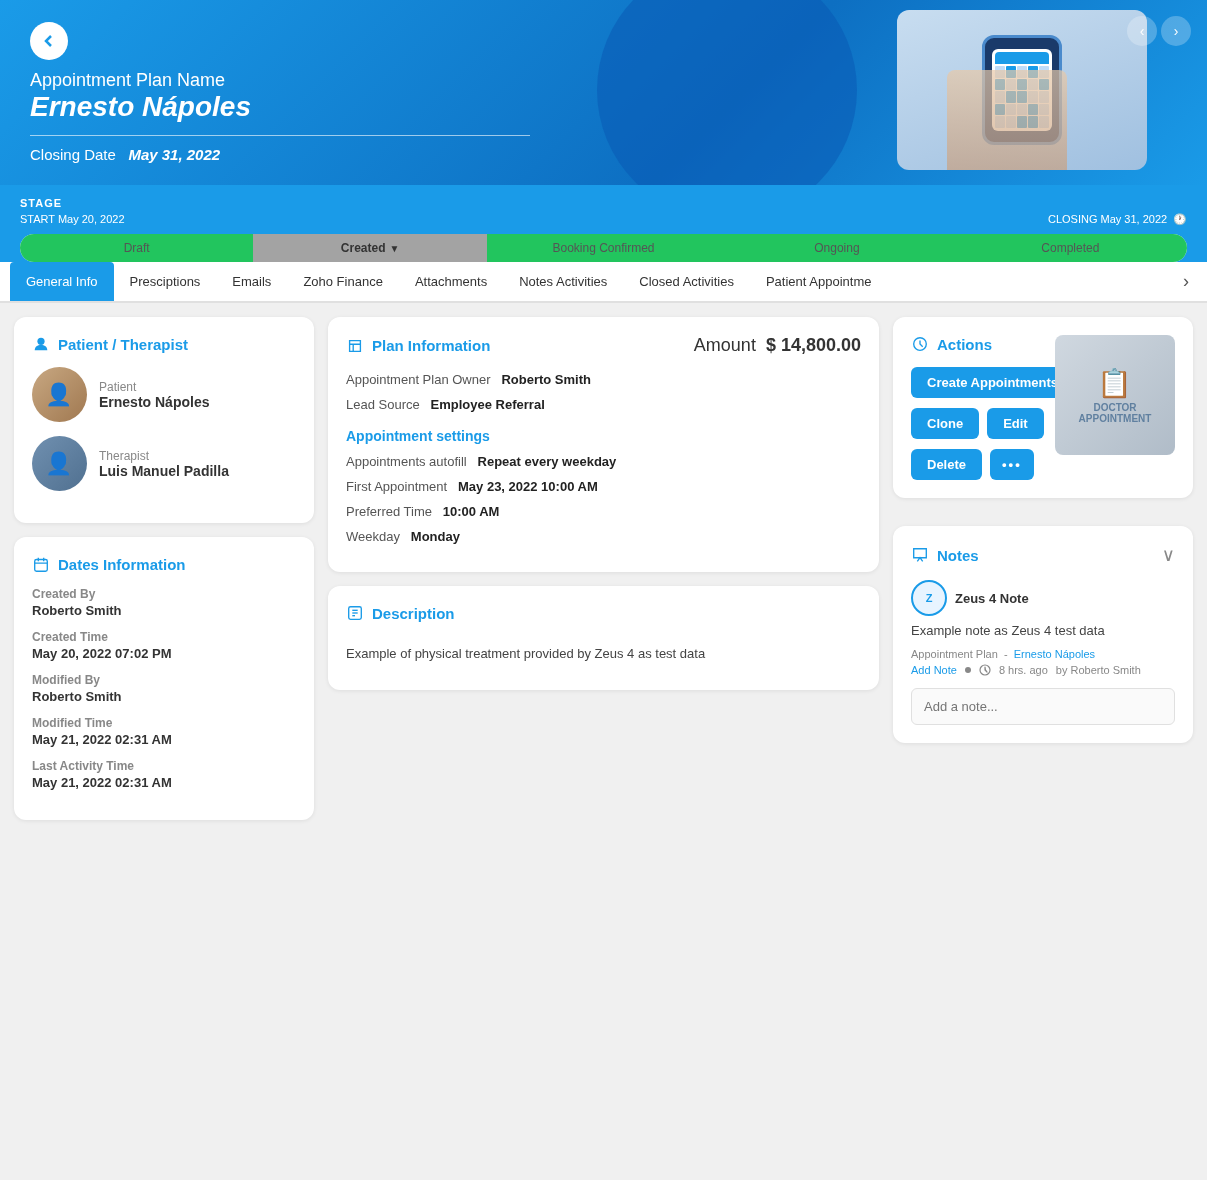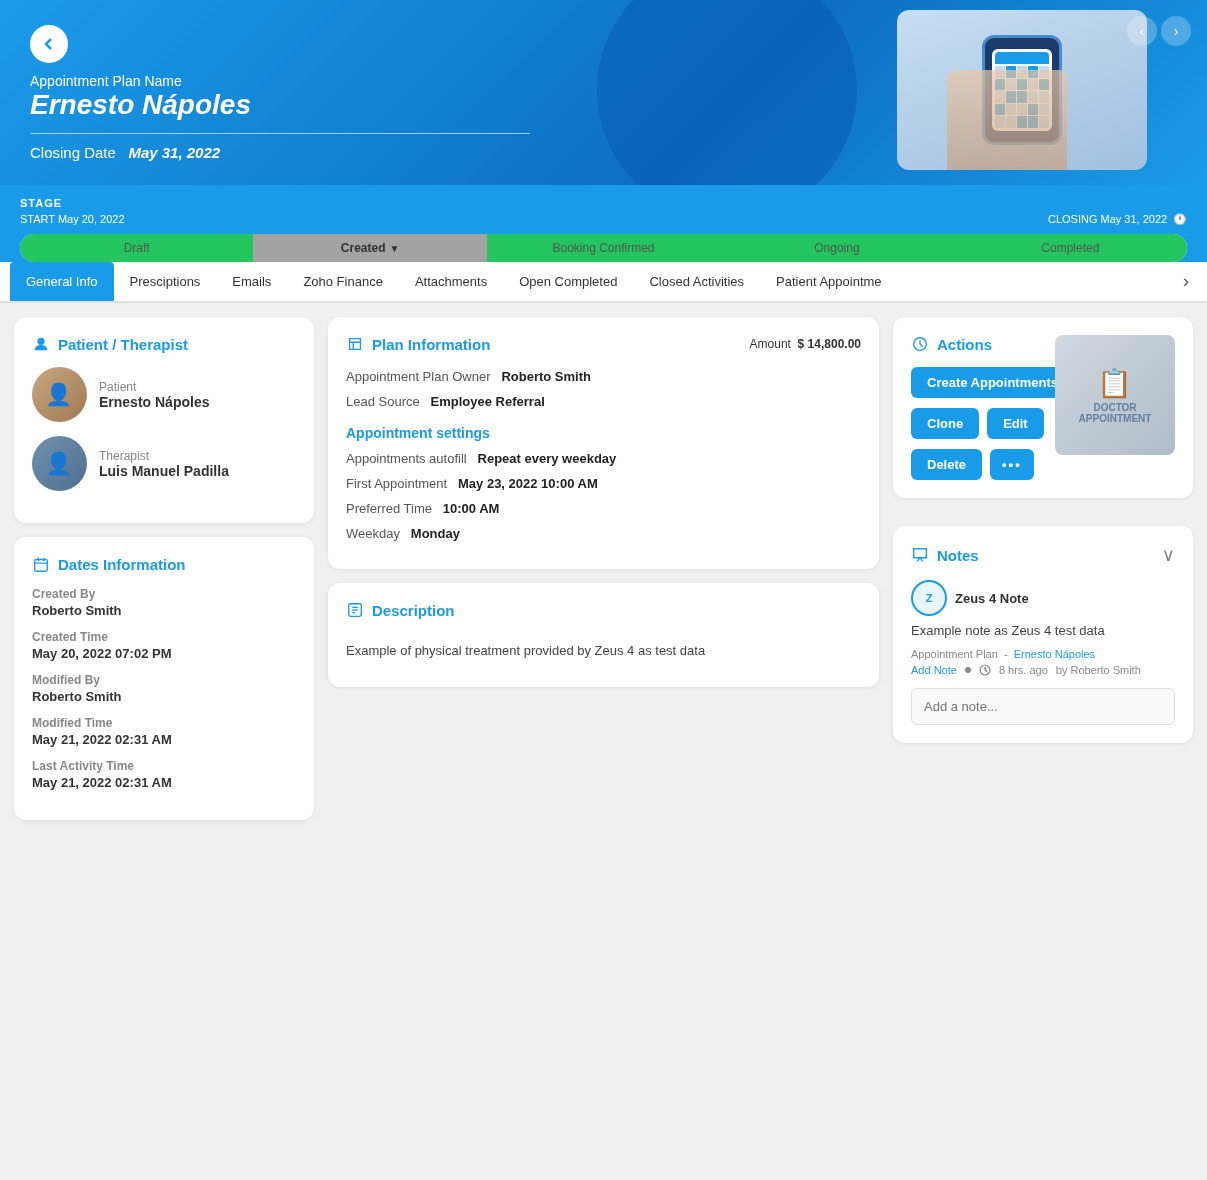--- a/index.html
+++ b/index.html
@@ -35,21 +35,21 @@
       border-radius: 50%;
       width: 30px;
       height: 30px;
       color: white;
       cursor: pointer;
       display: flex;
       align-items: center;
       justify-content: center;
       font-size: 14px;
     }
-    .appt-plan-label { color: white; font-size: 14px; font-weight: 400; }
+    .appt-plan-label { color: white; font-size: 18px; font-weight: 400; }
     .appt-plan-name { color: white; font-size: 28px; font-style: italic; font-weight: 700; margin-bottom: 12px; }
     .divider-line { border: none; border-top: 1px solid rgba(255,255,255,0.6); width: 500px; margin-bottom: 10px; }
     .closing-date { color: white; font-size: 15px; }
     .closing-date strong { font-style: italic; font-weight: 700; }
 
     
     .stage-bar {
       background: #1a9be8;
       padding: 12px 20px 0 20px;
     }
@@ -184,21 +184,21 @@
     .dates-card .info-label { font-size: 12px; color: #888; margin-bottom: 2px; font-weight: bold; }
     .dates-card .info-value { font-weight: 700; font-size: 13px; }
 
     
     .plan-header {
       display: flex;
       justify-content: space-between;
       align-items: center;
       margin-bottom: 16px;
     }
-    .plan-amount { font-size: 12px; color: #333; margin-left: 33px; }
+    .plan-amount { font-size: 18px; color: #333; margin-left: 33px; }
     .plan-amount strong { font-weight: 700; }
     .field-row { margin-bottom: 10px; font-size: 13px; color: #555; }
     .field-row strong { color: #222; font-weight: 700; }
     .section-subtitle { font-size: 14px; font-weight: 700; color: #1a9be8; margin: 16px 0 10px 0; }
 
     
     .desc-text { font-size: 13px; color: #444; line-height: 1.5; padding: 8px 0; }
 
     
     .actions-card { position: relative; }
@@ -443,21 +443,21 @@
     </div>
   </div>
 </div>
 
 <div class="tabs-bar">
   <div class="tab active">General Info</div>
   <div class="tab">Presciptions</div>
   <div class="tab">Emails</div>
   <div class="tab">Zoho Finance</div>
   <div class="tab">Attachments</div>
-  <div class="tab">Open Completed</div>
+  <div class="tab">Notes Activities</div>
   <div class="tab">Closed Activities</div>
   <div class="tab">Patient Appointme</div>
   <div class="tab-more">›</div>
 </div>
 
 <div class="main-content">
 
   <div class="left-col">
 
     <div class="card">

